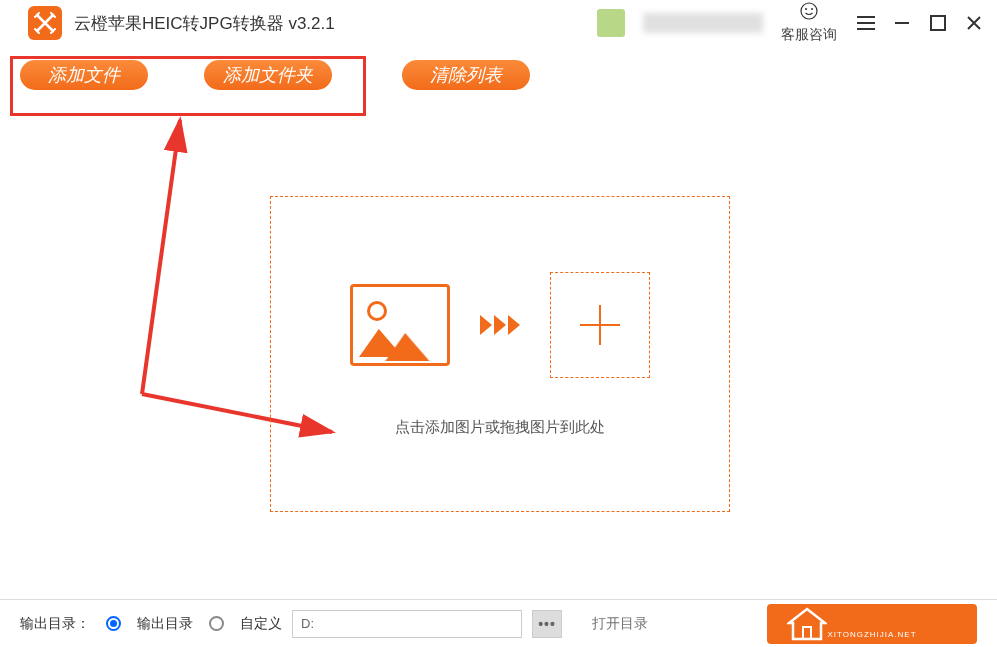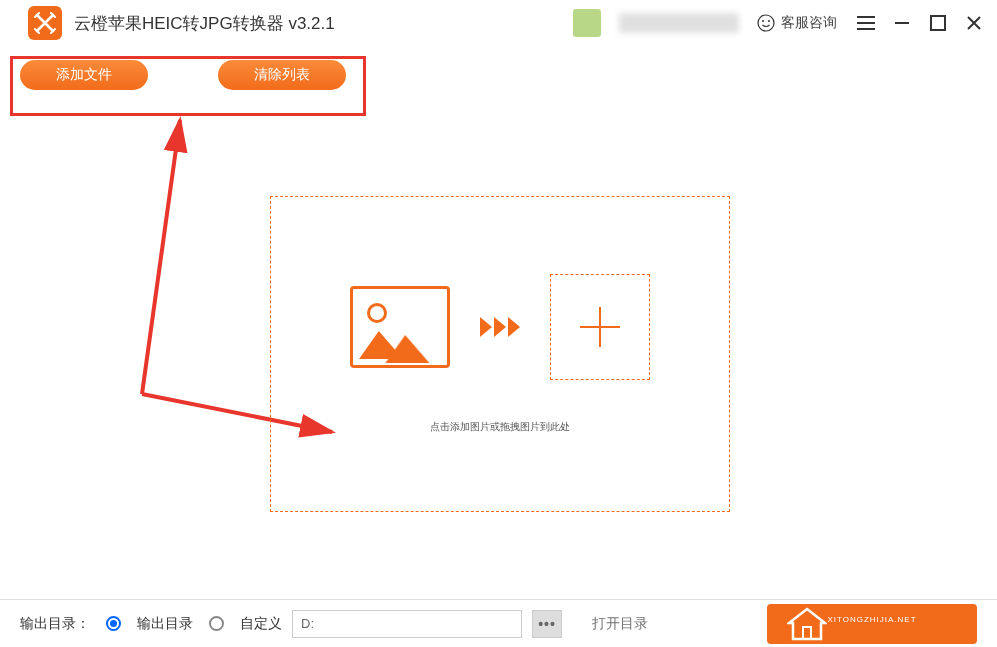--- a/index.html
+++ b/index.html
@@ -54,20 +54,21 @@
       background: #e0e0e0;
       filter: blur(3px);
     }
     .support {
       display: flex;
       align-items: center;
       gap: 6px;
       font-size: 14px;
       color: #444;
       cursor: pointer;
+      flex-direction: column;
     }
     .win-controls {
       display: flex;
       gap: 14px;
       align-items: center;
     }
     .win-btn {
       width: 22px;
       height: 22px;
       display: flex;
@@ -85,22 +86,23 @@
       display: flex;
       gap: 56px;
     }
     .pill-btn {
       width: 128px;
       height: 30px;
       background: linear-gradient(to bottom, #fa8b3a, #f26b1a);
       border: none;
       border-radius: 15px;
       color: #fff;
-      font-size: 14px;
-      cursor: pointer;
+      font-size: 18px;
+      cursor: pointer;
+      font-style: italic;
     }
     .red-box {
       position: absolute;
       left: 10px;
       top: 56px;
       width: 356px;
       height: 60px;
       border: 3px solid #e8362d;
       pointer-events: none;
     }
@@ -182,21 +184,21 @@
       height: 40px;
     }
     .plus::before, .plus::after {
       content: "";
       position: absolute;
       background: #f26b1a;
     }
     .plus::before { left: 19px; top: 0; width: 2px; height: 40px; }
     .plus::after { top: 19px; left: 0; height: 2px; width: 40px; }
     .drop-text {
-      font-size: 10px;
+      font-size: 15px;
       color: #555;
     }
     .annotation-arrow {
       position: absolute;
       pointer-events: none;
     }
     .bottom-bar {
       position: absolute;
       bottom: 0;
       left: 0;
@@ -270,21 +272,21 @@
     .watermark {
       position: absolute;
       font-size: 22px;
       color: #fff;
       font-weight: bold;
       opacity: 0.95;
       white-space: nowrap;
     }
     .watermark-sub {
       position: absolute;
-      bottom: 20px;
+      bottom: 5px;
       font-size: 8px;
       color: #fff;
       letter-spacing: 1px;
     }
     .house-icon {
       position: absolute;
       left: 20px;
     }
   </style>
 </head>
@@ -331,20 +333,21 @@
           <path d="M2 2 L14 14 M14 2 L2 14" stroke="#333" stroke-width="2"></path>
         </svg>
       </div>
     </div>
   </div>
 </div>
 
 <div class="toolbar">
   <div class="btn-group">
     <button class="pill-btn">添加文件</button>
+    <button class="pill-btn">添加文件夹</button>
   </div>
   <button class="pill-btn">清除列表</button>
 </div>
 
 <div class="red-box"></div>
 
 <div class="main-area">
   <svg class="annotation-arrow" style="left:132px; top:10px;" width="240" height="380">
     <defs>
       <marker id="ah" markerWidth="10" markerHeight="10" refX="8" refY="3" orient="auto">

